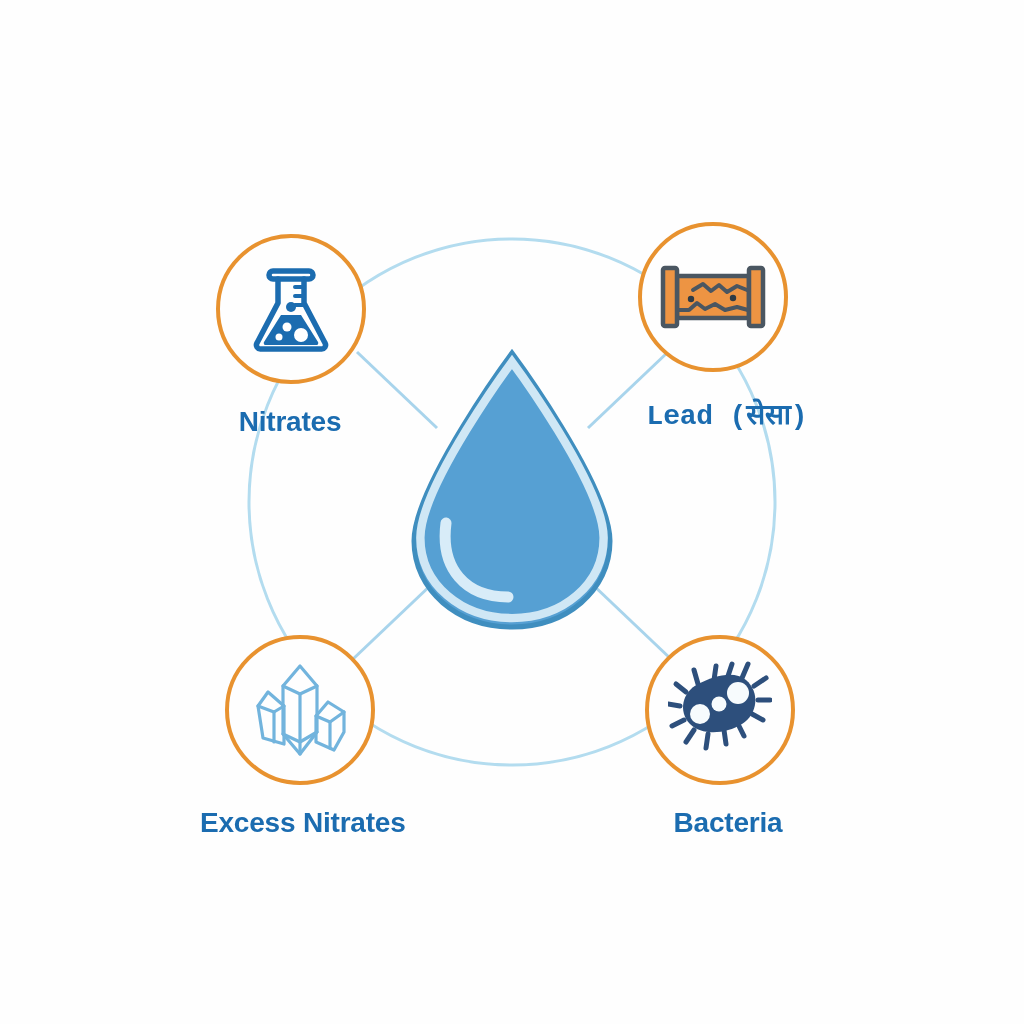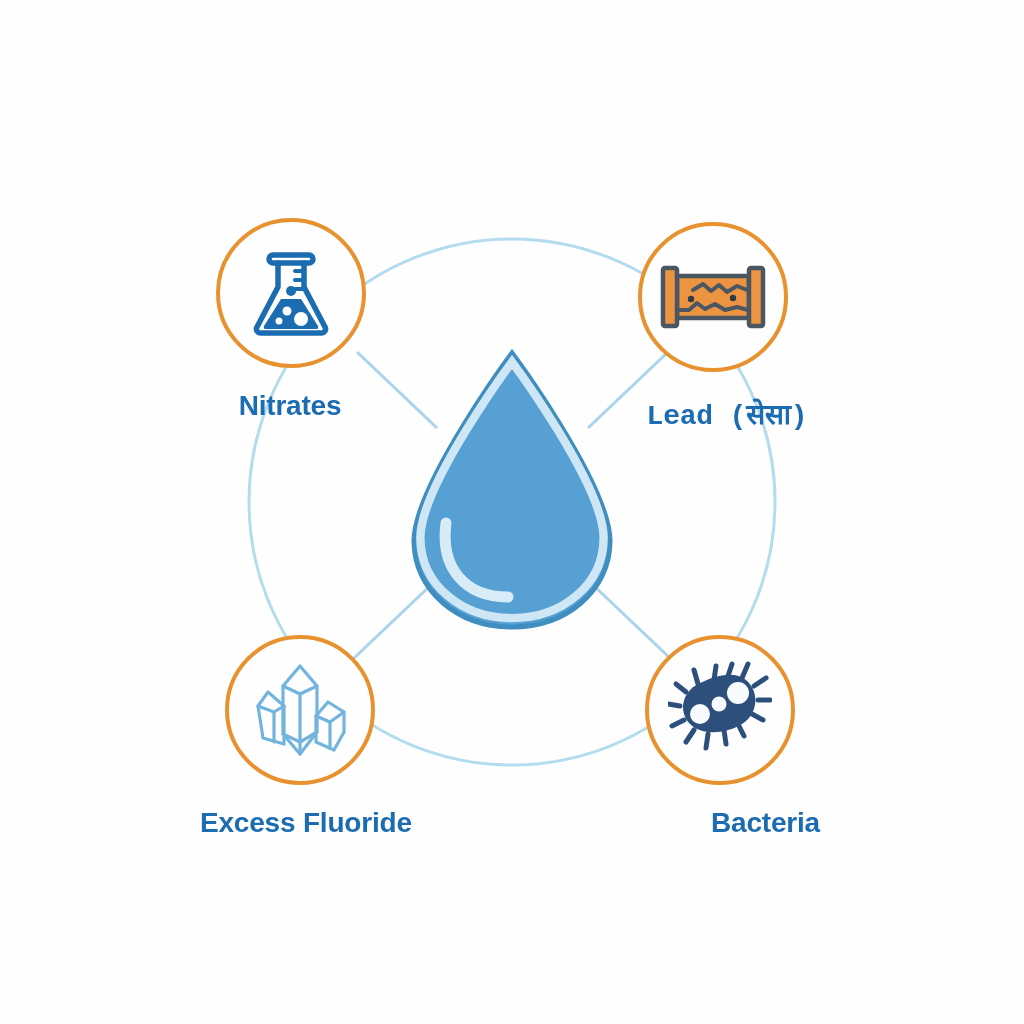--- a/index.html
+++ b/index.html
@@ -46,29 +46,29 @@
     position: relative;
   }
   .node .label {
     margin-top: 22px;
     font-size: 28px;
     font-weight: bold;
     color: #1b6cb0;
     letter-spacing: -0.2px;
     white-space: nowrap;
   }
-  #node-nitrates   { left: 191px; top: 218px; }
+  #node-nitrates   { left: 191px; top: 234px; }
   #node-lead       { left: 613px; top: 222px; font-family: Liberation Mono, monospace; }
   #node-fluoride   { left: 200px; top: 635px; }
   #node-bacteria   { left: 620px; top: 635px; }
 
   #node-nitrates .label  { margin-left: -2px; }
   #node-lead .label      { margin-left: 28px; }
   #node-fluoride .label  { margin-left: 0px; }
-  #node-bacteria .label  { margin-left: 16px; text-align: right; }
+  #node-bacteria .label  { margin-left: 16px; }
 
   .icon-svg { display: block; }
 
   #droplet {
     position: absolute;
     left: 404px;
     top: 345px;
     width: 216px;
     height: 290px;
   }
@@ -142,21 +142,21 @@
           <path d="M18 30 L8 44 L13 76 L34 82 L34 44 Z"></path>
           <path d="M8 44 L24 50 L34 44"></path>
           <path d="M24 50 L24 80"></path>
 
           <path d="M78 40 L66 54 L66 80 L84 88 L94 70 L94 50 Z"></path>
           <path d="M66 54 L80 60 L94 50"></path>
           <path d="M80 60 L80 86"></path>
         </g>
       </svg>
     </div>
-    <div class="label">Excess Fluoride</div>
+    <div class="label">Excess Nitrates</div>
   </div>
 
   <div class="node" id="node-bacteria">
     <div class="ring">
       <svg class="icon-svg" width="104" height="100" viewBox="0 0 104 100">
         <g stroke="#2d4f7c" stroke-width="5" stroke-linecap="round">
           <line x1="74" y1="18" x2="80" y2="4"></line>
           <line x1="86" y1="26" x2="98" y2="18"></line>
           <line x1="90" y1="40" x2="102" y2="40"></line>
           <line x1="84" y1="54" x2="95" y2="60"></line>

